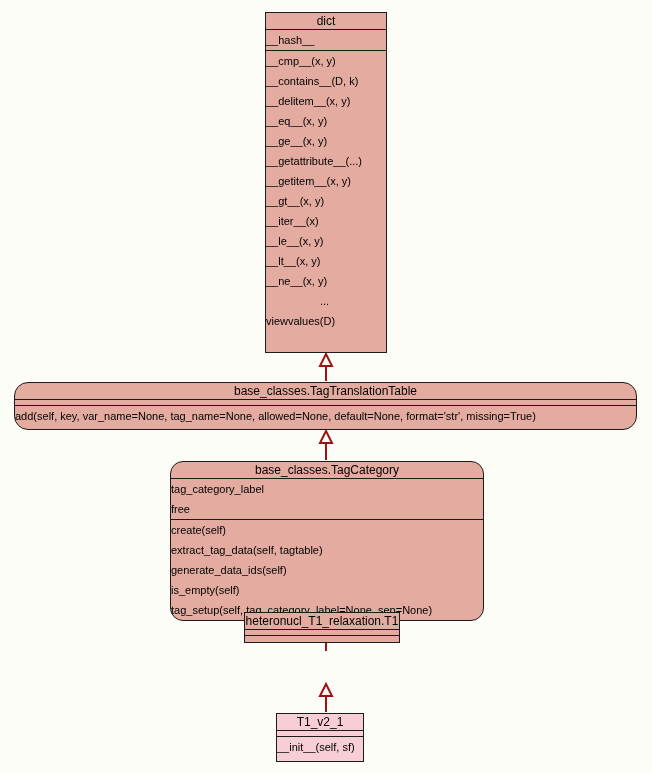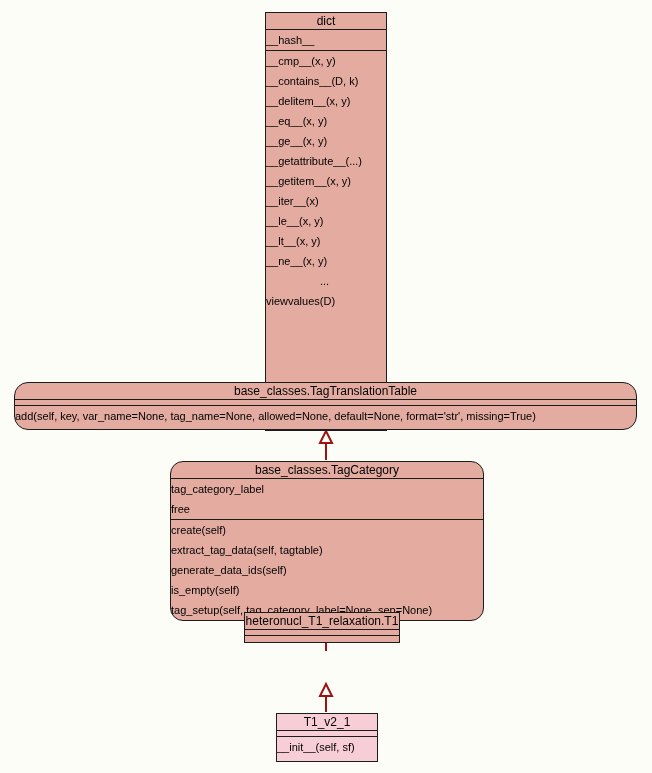--- a/index.html
+++ b/index.html
@@ -75,33 +75,34 @@
     <g>
       <line x1="326" y1="651" x2="326" y2="634" stroke="#9e1212" stroke-width="2"></line>
       <polygon points="326,622 320,634 332,634" fill="#fcfdf7" stroke="#9e1212" stroke-width="2"></polygon>
     </g>
     <g>
       <line x1="326" y1="712" x2="326" y2="696" stroke="#9e1212" stroke-width="2"></line>
       <polygon points="326,684 320,696 332,696" fill="#fcfdf7" stroke="#9e1212" stroke-width="2"></polygon>
     </g>
   </svg>
 
-  <div class="class-box" style="left:265px; top:12px; width:122px; height:419px;">
+  <div class="class-box" style="left:265px; top:12px; width:122px; height:341px;">
     <div class="class-title">dict</div>
     <div class="compartment attrs">
         <div class="row">__hash__</div>
       </div>
     <div class="compartment methods">
         <div class="row">__cmp__(x, y)</div>
         <div class="row">__contains__(D, k)</div>
         <div class="row">__delitem__(x, y)</div>
         <div class="row">__eq__(x, y)</div>
         <div class="row">__ge__(x, y)</div>
         <div class="row">__getattribute__(...)</div>
         <div class="row">__getitem__(x, y)</div>
+        <div class="row">__gt__(x, y)</div>
         <div class="row">__iter__(x)</div>
         <div class="row">__le__(x, y)</div>
         <div class="row">__lt__(x, y)</div>
         <div class="row">__ne__(x, y)</div>
         <div class="row center">...</div>
         <div class="row">viewvalues(D)</div>
       </div>
   </div>
 
   <div class="class-box" style="left:14px; top:382px; width:623px; height:48px;border-radius:14px;">
@@ -126,21 +127,21 @@
         <div class="row">tag_setup(self, tag_category_label=None, sep=None)</div>
       </div>
   </div>
 
   <div class="class-box" style="left:244px; top:612px; width:156px; height:31px;">
     <div class="class-title">heteronucl_T1_relaxation.T1</div>
     <div class="compartment attrs empty"></div>
     <div class="compartment methods empty"></div>
   </div>
 
-  <div class="class-box highlight" style="left:276px; top:713px; width:102px; height:49px;">
+  <div class="class-box highlight" style="left:276px; top:713px; width:88px; height:49px;">
     <div class="class-title">T1_v2_1</div>
     <div class="compartment attrs empty"></div>
     <div class="compartment methods">
         <div class="row">__init__(self, sf)</div>
       </div>
   </div>
 
 </div>
 
 </body></html>

